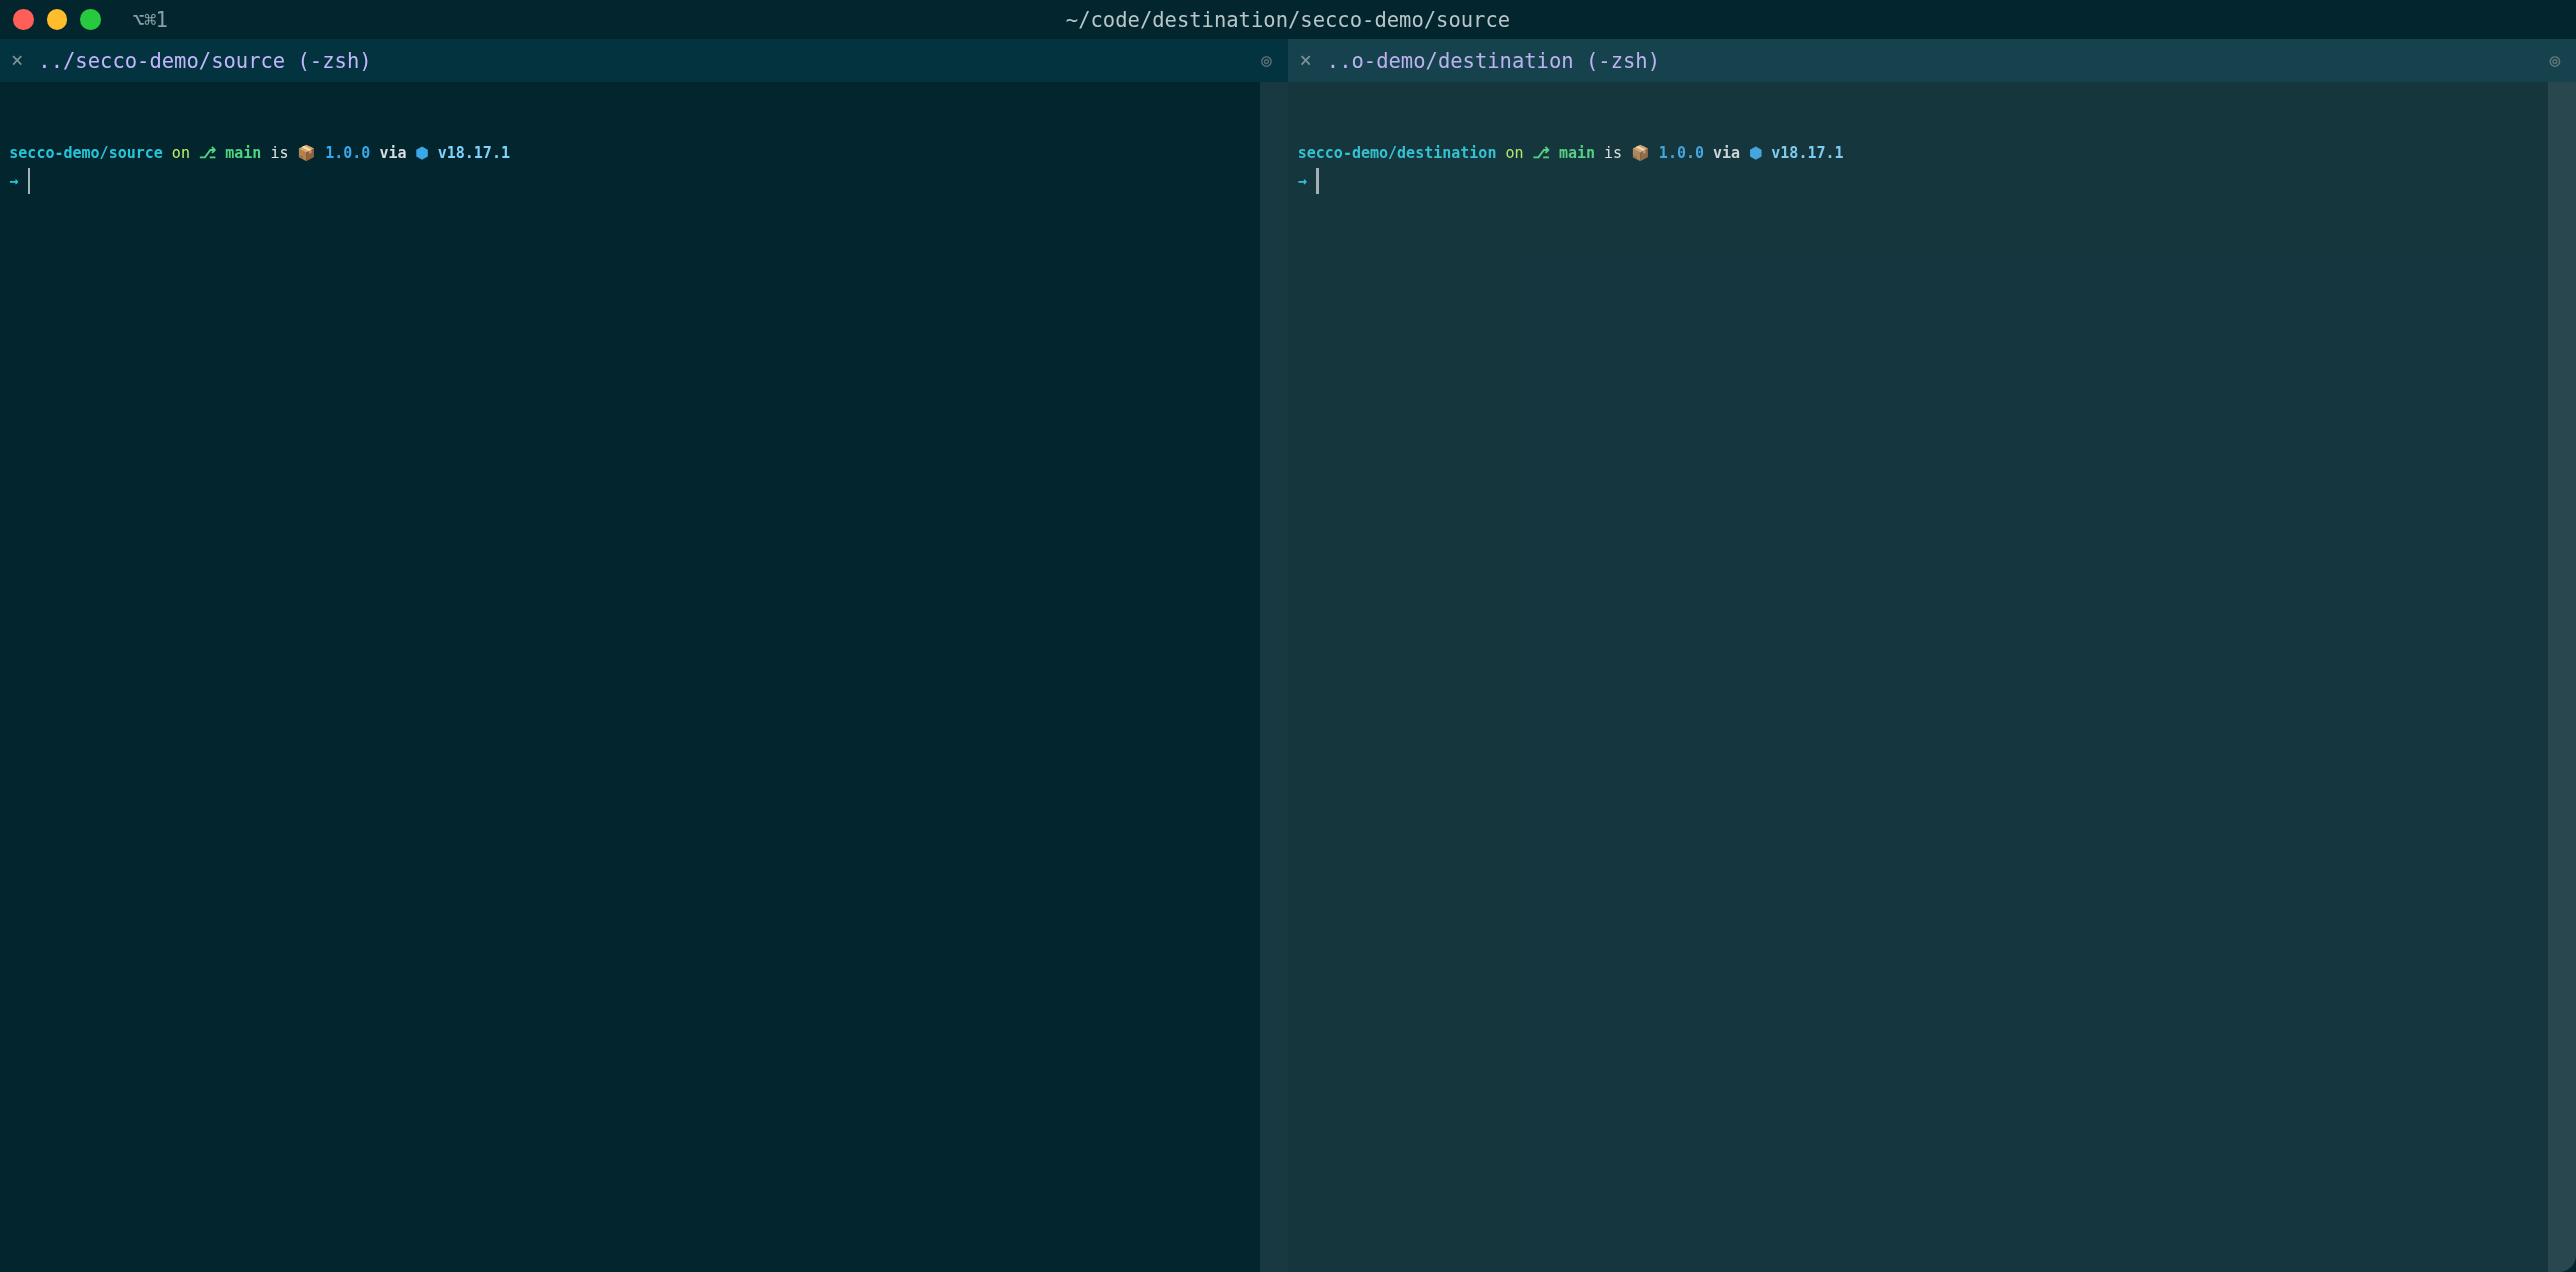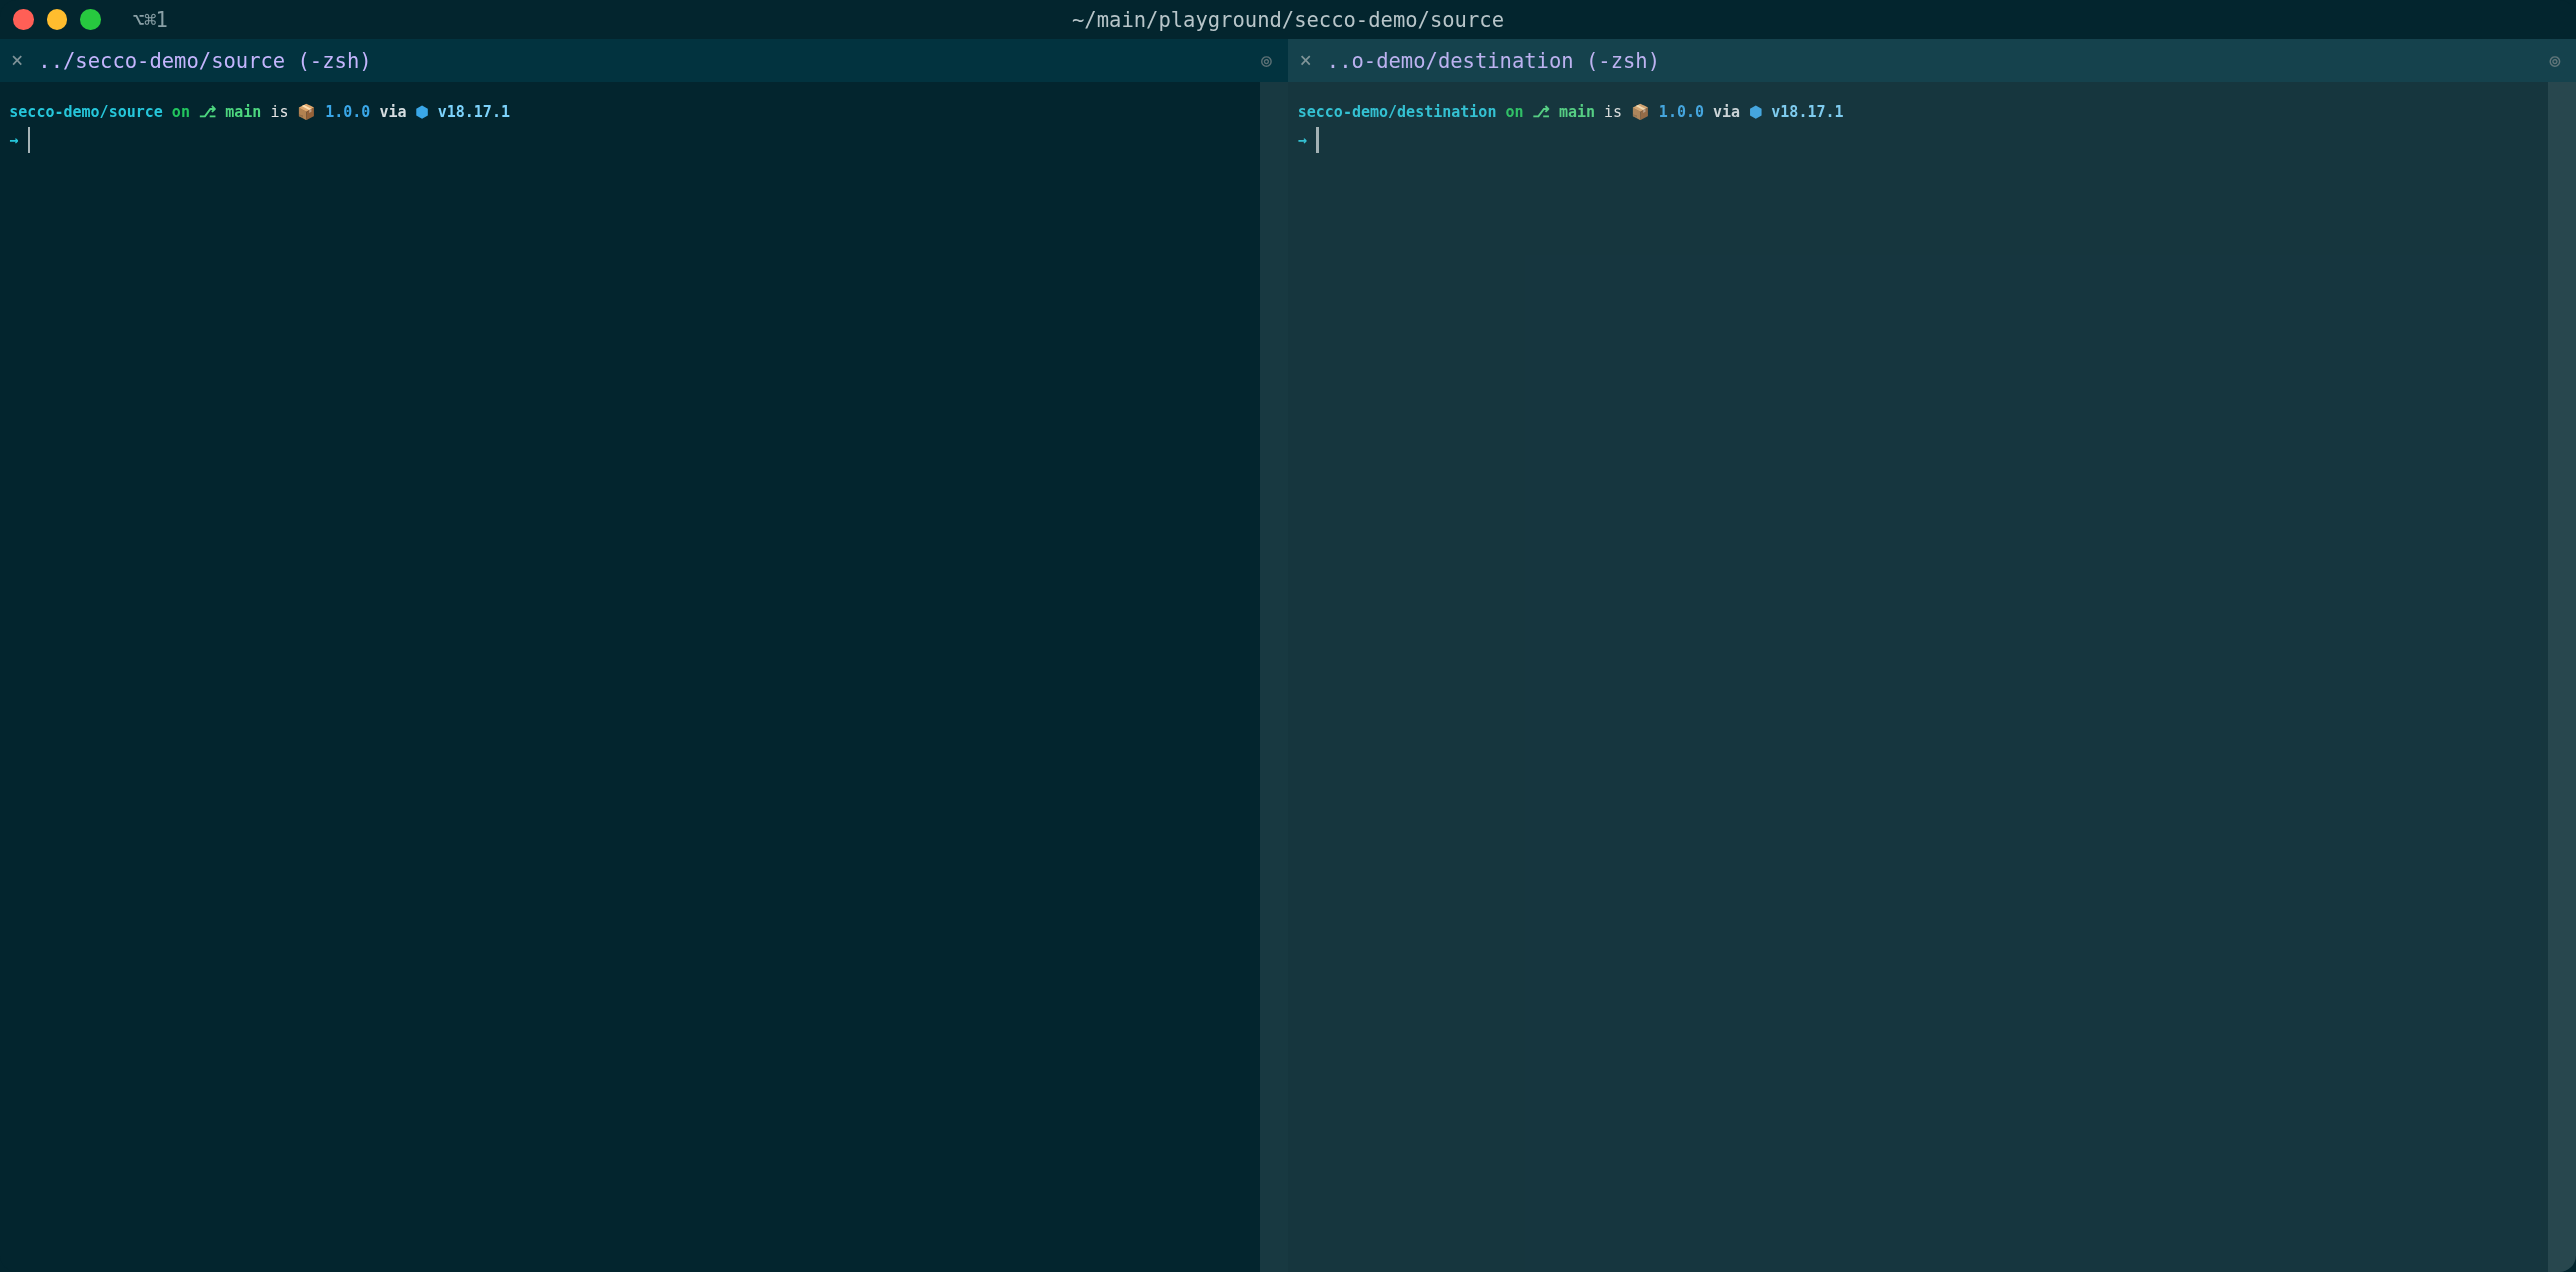--- a/index.html
+++ b/index.html
@@ -109,21 +109,21 @@
       font-family: 'Menlo', 'Monaco', 'Consolas', monospace;
     }
     .prompt-line {
       white-space: pre;
       display: flex;
       flex-wrap: wrap;
       align-items: baseline;
     }
     .seg { white-space: pre; }
     .c-path { color: #26c6da; font-weight: bold; }
-    .c-sep { color: #22c55e; font-weight: bold; }
+    .c-sep { color: #bef264; font-weight: normal; margin-top: 41px; }
     .c-branch-icon { color: #4dd67f; font-weight: bold; }
     .c-branch { color: #4dd67f; font-weight: bold; text-align: right; }
     .c-is { color: #e5e5e5; font-weight: normal; }
     .c-box { font-weight: normal; }
     .c-version { color: #3aa7e8; font-weight: bold; }
     .c-via { color: #d6dde0; font-weight: bold; text-align: center; }
     .c-hex { color: #3aa7e8; font-weight: bold; }
     .c-node { color: #7dd3fc; font-weight: bold; }
     .input-line {
       display: flex;
@@ -156,21 +156,21 @@
 </head>
 <body>
 
 <div class="titlebar">
   <div class="traffic-lights">
     <div class="traffic-light tl-close"></div>
     <div class="traffic-light tl-min"></div>
     <div class="traffic-light tl-max"></div>
   </div>
   <div class="titlebar-icon">⌥⌘1</div>
-  <div class="window-title">~/main/playground/secco-demo/source</div>
+  <div class="window-title">~/code/destination/secco-demo/source</div>
 </div>
 
 <div class="panes">
 
   <div class="pane pane-left">
     <div class="scrollbar-gutter"></div>
     <div class="tab-bar tab-bar-left">
       <span class="tab-close">×</span>
       <span class="tab-title">../secco-demo/source (-zsh)</span>
       <span class="tab-right-icon">⊚</span>

